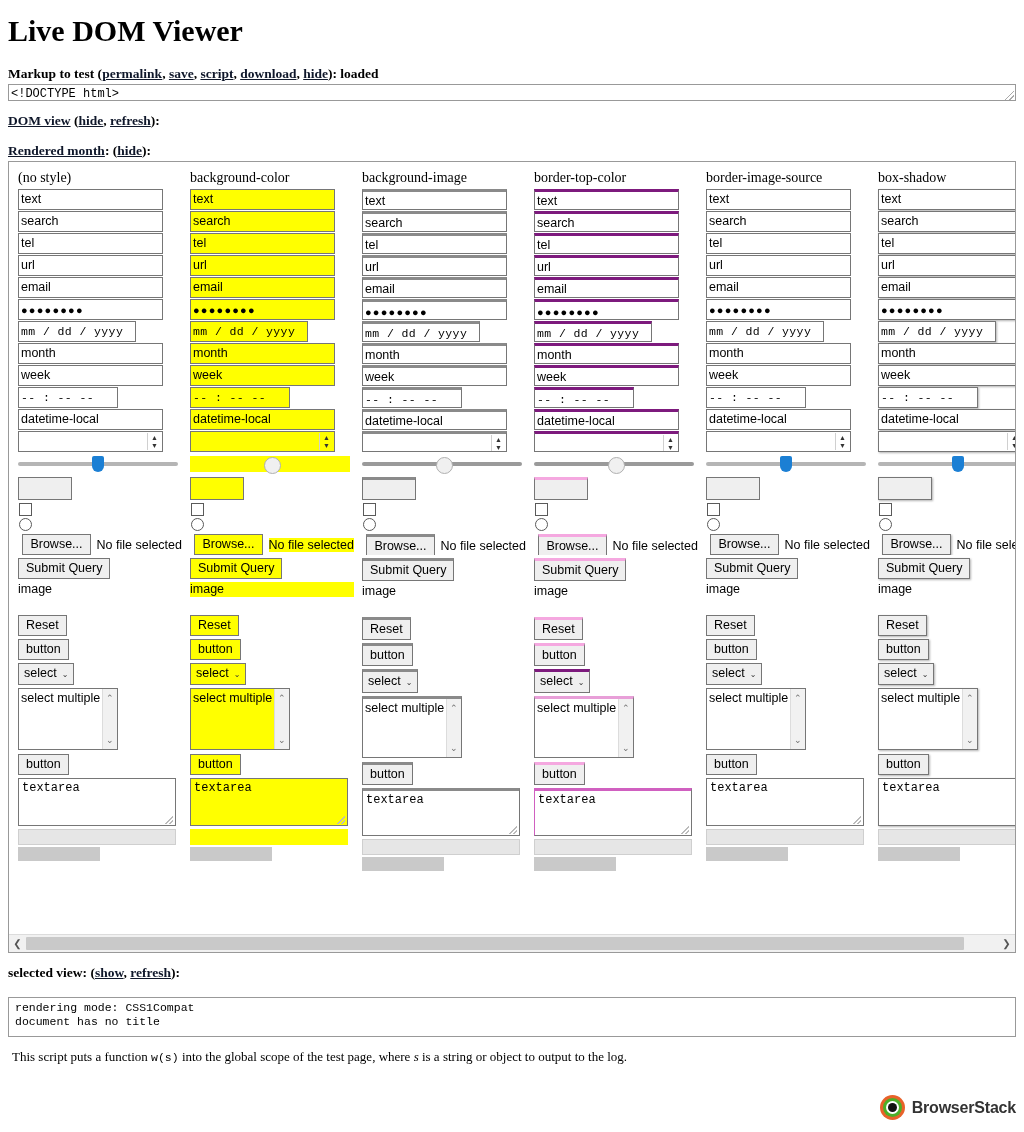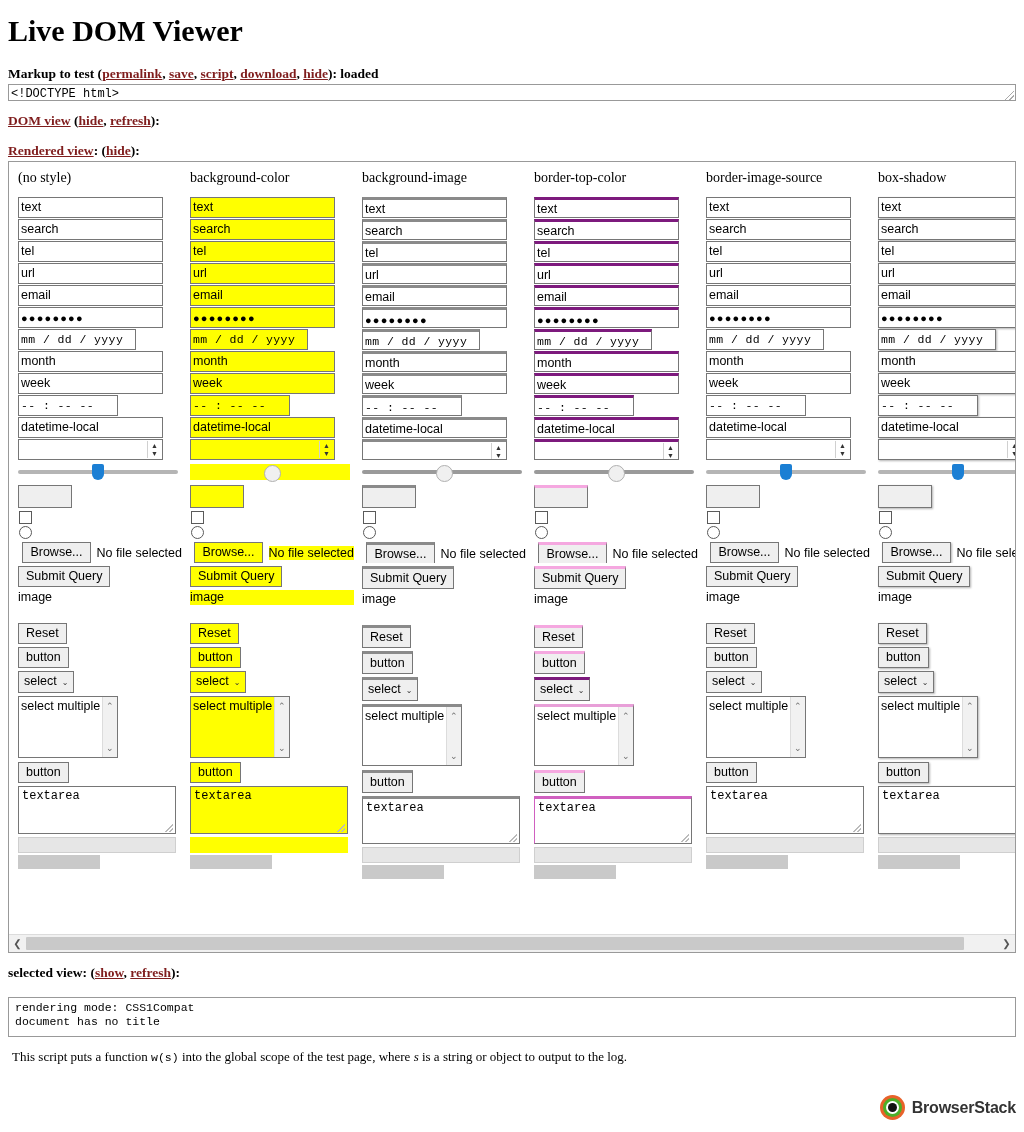--- a/index.html
+++ b/index.html
@@ -19,21 +19,21 @@
   .page { padding: 8px 8px 0 8px; }
 
   h1 {
     font-family: "Liberation Serif", serif;
     font-size: 30px;
     font-weight: bold;
     margin: 6px 0 18px 0;
     letter-spacing: 0px;
   }
 
-  a { color: #7f1d1d; text-decoration: underline; }
+  a { color: #0f172a; text-decoration: underline; }
 
   .label-line {
     font-family: "Liberation Serif", serif;
     font-size: 13.5px;
     font-weight: bold;
     margin: 0 0 2px 0;
   }
   .label-line a { font-weight: bold; }
 
   .markup-box {
@@ -76,21 +76,21 @@
   .col {
     width: 172px;
     flex: 0 0 172px;
     box-sizing: border-box;
     padding-right: 8px;
   }
   .col-title {
     font-family: "Liberation Serif", serif;
     font-size: 14px;
     line-height: 15px;
-    margin-bottom: 12px;
+    margin-bottom: 4px;
     white-space: nowrap;
     color: #000;
   }
 
   
   .ti {
     box-sizing: border-box;
     width: 145px;
     height: 21px;
     border: 1px solid #767676;
@@ -446,21 +446,21 @@
 
   <div class="spacer-sm"></div>
 
   <div class="label-line">
     <a href="#">DOM view</a><span> (</span><a href="#">hide</a><span>, </span><a href="#">refresh</a><span>):</span>
   </div>
 
   <div class="spacer-sm"></div>
 
   <div class="label-line">
-    <a href="#">Rendered view</a><span>: (</span><a href="#">hide</a><span>):</span>
+    <a href="#">Rendered month</a><span>: (</span><a href="#">hide</a><span>):</span>
   </div>
 
   <div class="rendered-frame">
     <div class="cols" id="cols-host">
         <div class="col v-none">
           <div class="col-title">(no style)</div>
           <div class="ti">text</div>
           <div class="ti">search</div>
           <div class="ti">tel</div>
           <div class="ti">url</div>

